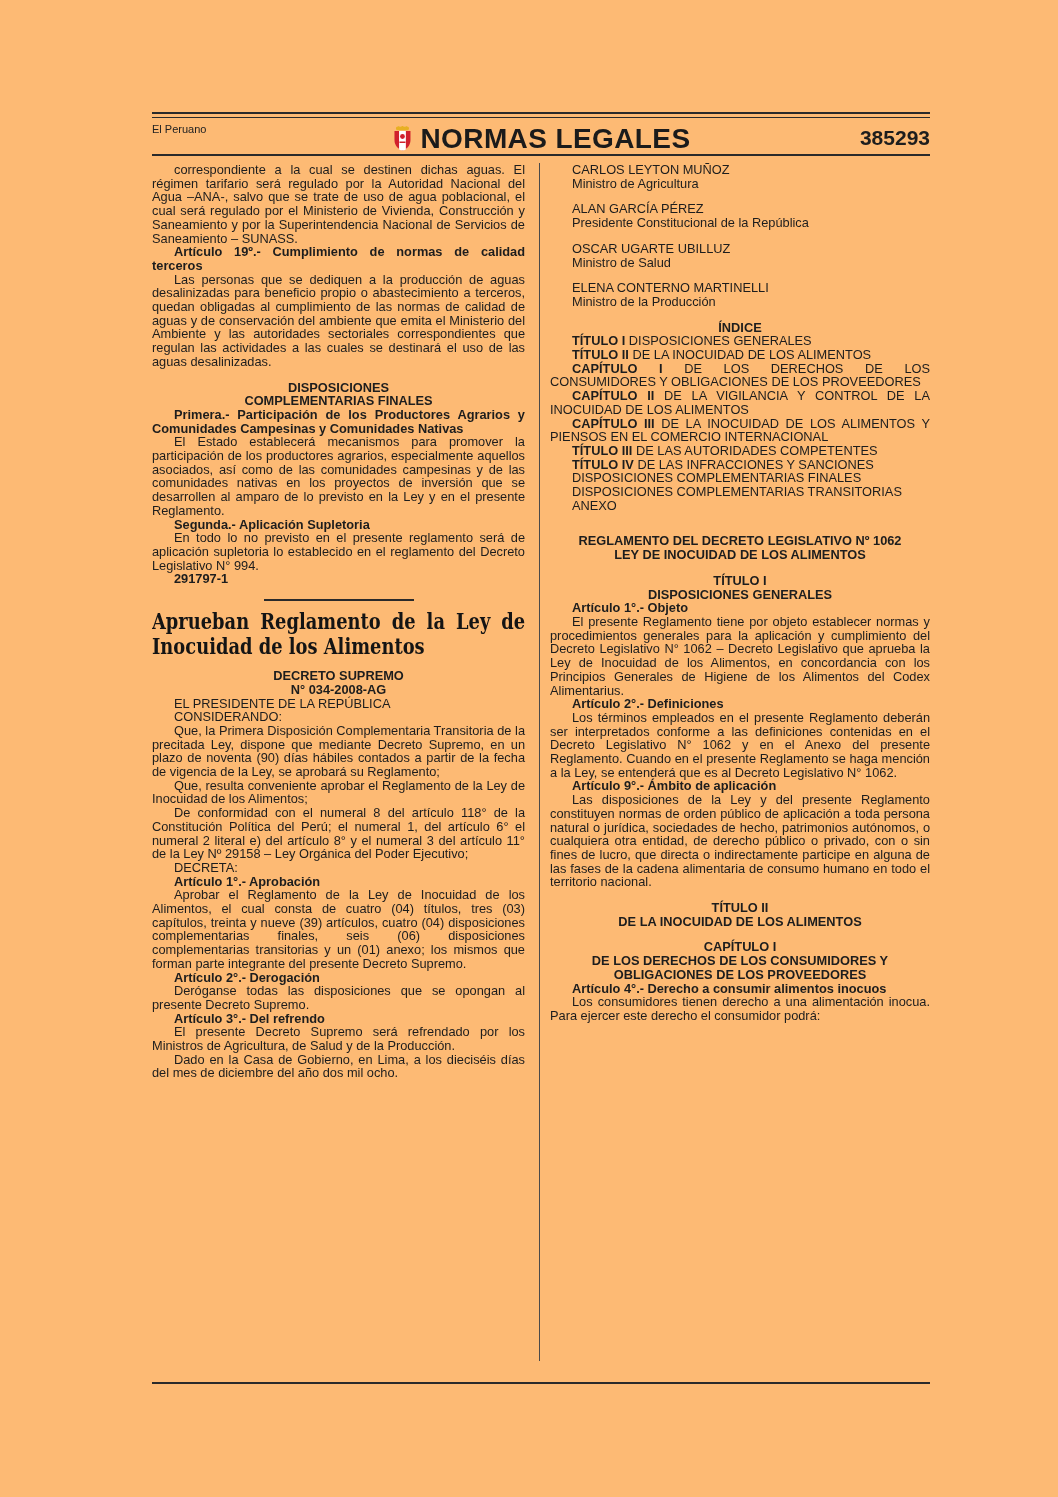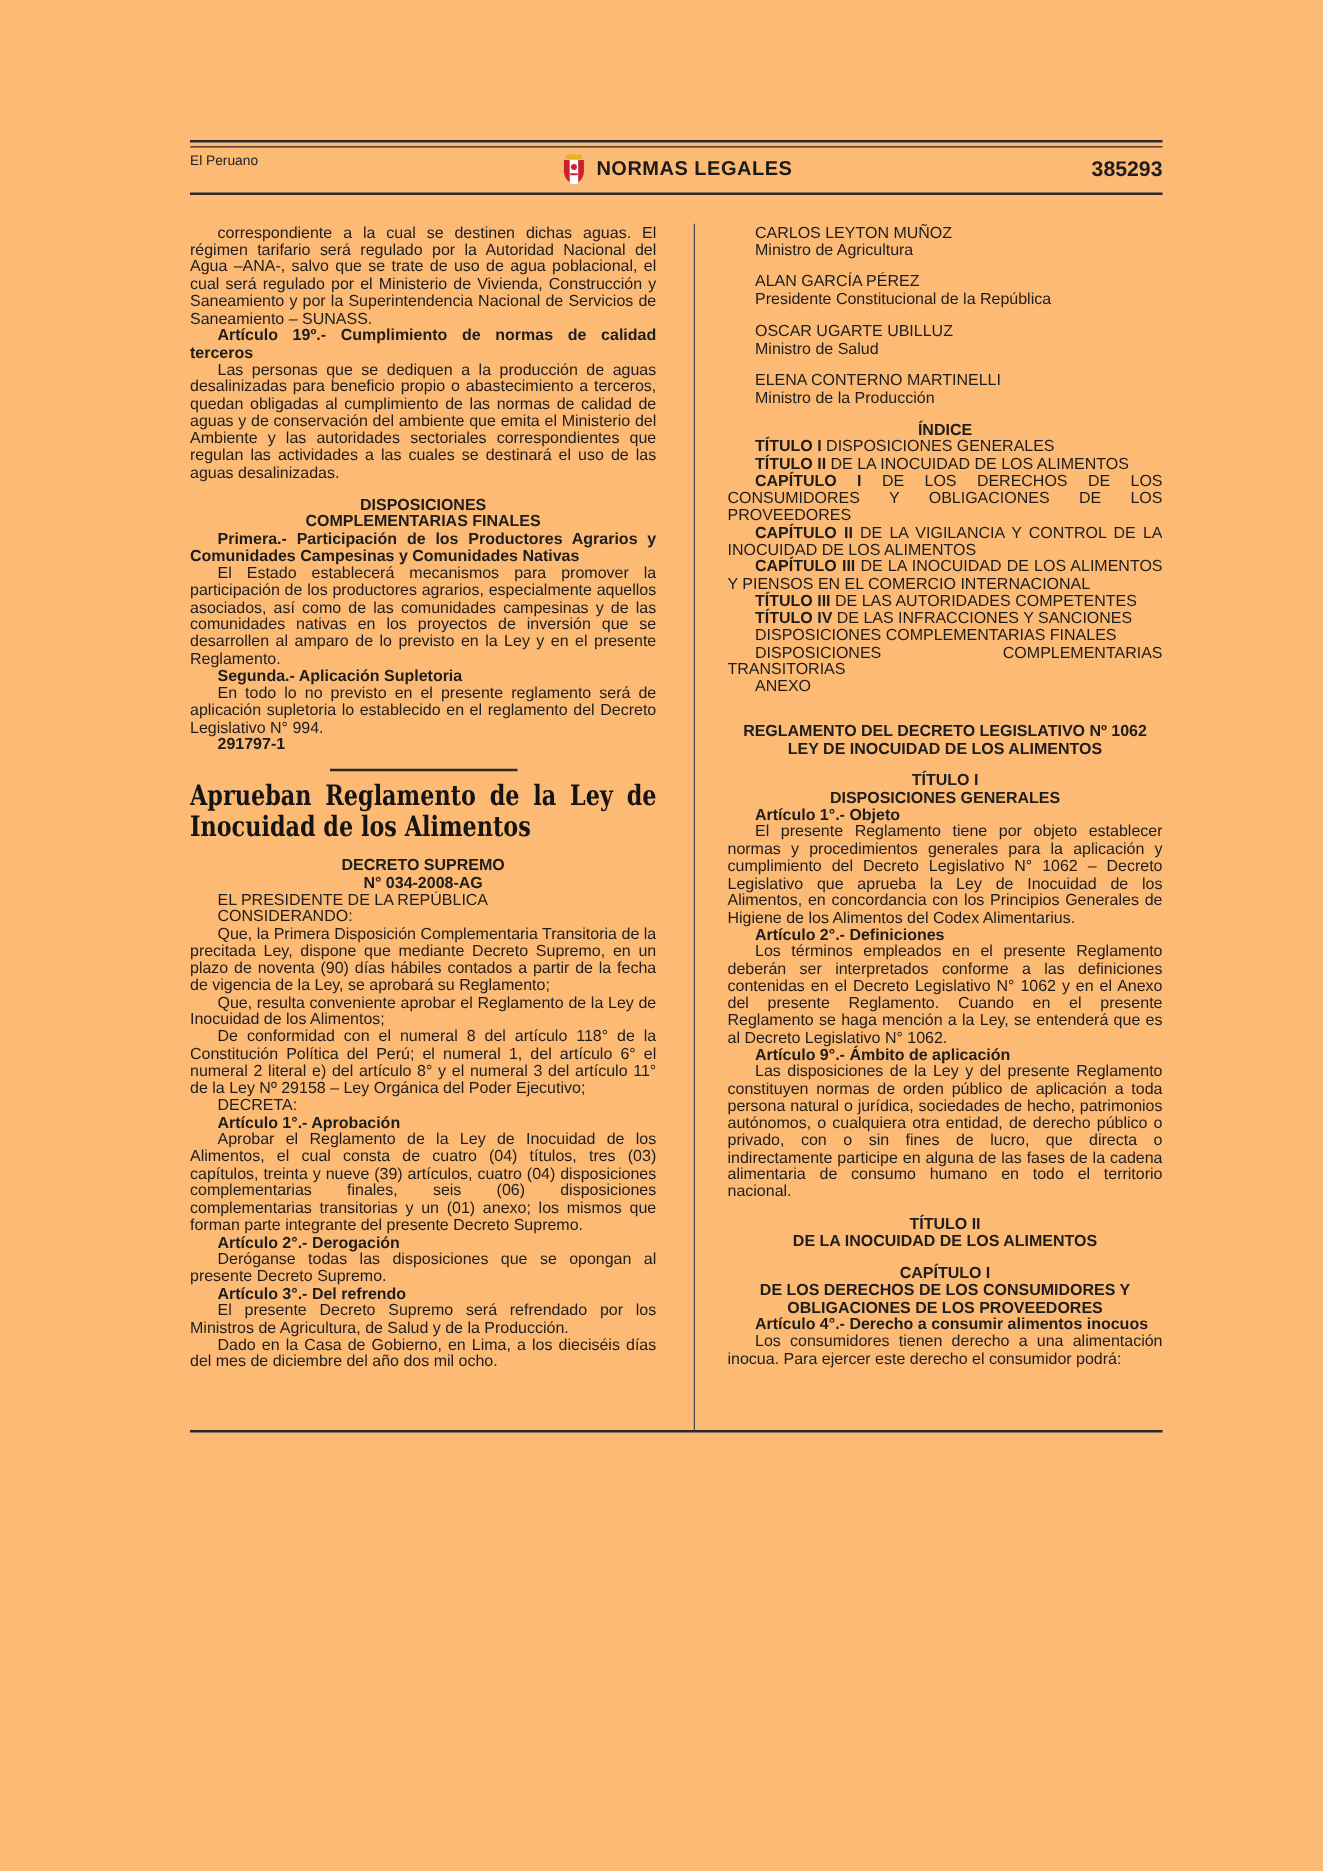--- a/index.html
+++ b/index.html
@@ -11,26 +11,26 @@
     padding:112px 128px 0 152px;
     color:#1d1d1d;
     font-family:"Liberation Sans", sans-serif;
   }
   
   .hdr-topline { height:3px; border-top:2px solid #2a2a2a; border-bottom:1px solid #2a2a2a; }
   .hdr-row { position:relative; height:36px; }
   .hdr-left { font-size:11px; line-height:14px; padding-top:4px; color:#222; }
   .hdr-center { position:absolute; left:50%; top:5px; transform:translateX(-50%);
                 display:flex; align-items:center; gap:7px; white-space:nowrap; }
-  .hdr-center .normas { font-weight:bold; font-size:16px; letter-spacing:0.4px; color:#1b1b1b; }
-  .hdr-right { position:absolute; right:0; top:8px; font-weight:bold; font-size:17px; }
+  .hdr-center .normas { font-weight:bold; font-size:28px; letter-spacing:0.4px; color:#1b1b1b; }
+  .hdr-right { position:absolute; right:0; top:8px; font-weight:bold; font-size:21px; }
   .hdr-bottomline { border-top:2.5px solid #2a2a2a; }
 
   
-  .columns { display:flex; height:988px; overflow:hidden; padding-top:23px; box-sizing:border-box;gap:16px; }
+  .columns { display:flex; height:1226px; overflow:hidden; padding-top:7px; box-sizing:border-box; }
   .col-left { width:373px; flex:none; }
   .col-div { width:1px; background:#4a4a4a; margin:0 10px 0 14px; height:1198px; flex:none; }
   .col-right { flex:1; min-width:0; }
 
   
   .col-left p, .col-right p, .line { margin:0; font-size:12.8px; line-height:13.7px; text-align:justify; }
   .b { font-weight:bold; }
   .ind { text-indent:22px; }
   .ctr { text-align:center !important; font-weight:bold; }
   .mt4{margin-top:4px}.mt10{margin-top:10px}.mt11{margin-top:11px}.mt12{margin-top:12px}

